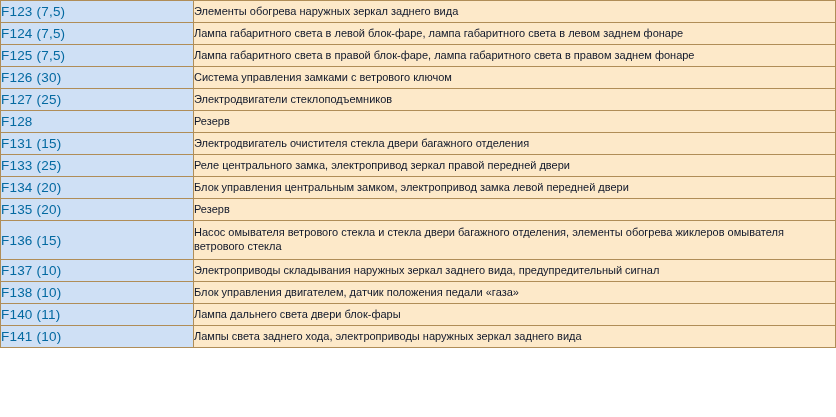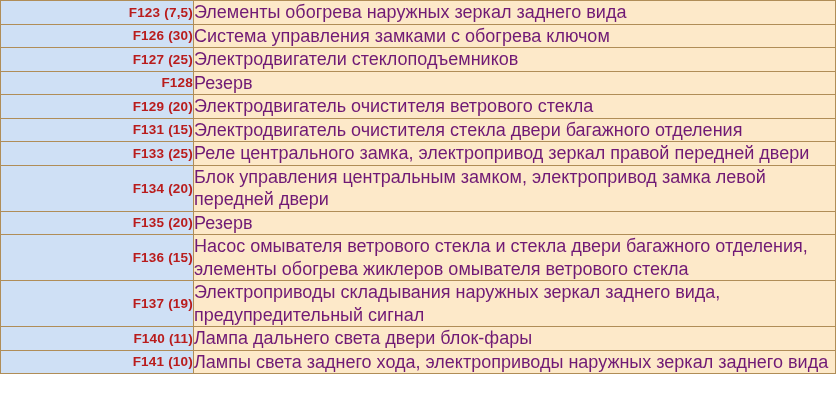--- a/index.html
+++ b/index.html
@@ -19,63 +19,67 @@
     table-layout: fixed;
   }
   table.fuse-table td {
     border: 1px solid #b08d57;
     padding: 0;
     vertical-align: middle;
   }
   td.fuse-id {
     width: 192px;
     background: #cfe0f5;
-    color: #b91c1c;
-    font-weight: bold;
+    color: #0369a1;
+    font-weight: normal;
     font-size: 13.5px;
-    text-align: right;
+    text-align: left;
     letter-spacing: 0.2px;
     height: 21px;
   }
   td.fuse-desc {
     background: #fde9c9;
-    color: #701a75;
-    font-size: 18px;
+    color: #0f172a;
+    font-size: 11px;
     padding: 1px 6px 2px 6px;
     line-height: 1.25;
   }
   tr.tall td.fuse-id,
   tr.tall td.fuse-desc {
     height: 38px;
   }
 </style>
 </head>
 <body>
 
 <table class="fuse-table">
   <tbody>
       <tr>
         <td class="fuse-id">F123 (7,5)</td>
         <td class="fuse-desc">Элементы обогрева наружных зеркал заднего вида</td>
       </tr>
       <tr>
+        <td class="fuse-id">F124 (7,5)</td>
+        <td class="fuse-desc">Лампа габаритного света в левой блок-фаре, лампа габаритного света в левом заднем фонаре</td>
+      </tr>
+      <tr>
+        <td class="fuse-id">F125 (7,5)</td>
+        <td class="fuse-desc">Лампа габаритного света в правой блок-фаре, лампа габаритного света в правом заднем фонаре</td>
+      </tr>
+      <tr>
         <td class="fuse-id">F126 (30)</td>
-        <td class="fuse-desc">Система управления замками с обогрева ключом</td>
+        <td class="fuse-desc">Система управления замками с ветрового ключом</td>
       </tr>
       <tr>
         <td class="fuse-id">F127 (25)</td>
         <td class="fuse-desc">Электродвигатели стеклоподъемников</td>
       </tr>
       <tr>
         <td class="fuse-id">F128</td>
         <td class="fuse-desc">Резерв</td>
-      </tr>
-      <tr>
-        <td class="fuse-id">F129 (20)</td>
-        <td class="fuse-desc">Электродвигатель очистителя ветрового стекла</td>
       </tr>
       <tr>
         <td class="fuse-id">F131 (15)</td>
         <td class="fuse-desc">Электродвигатель очистителя стекла двери багажного отделения</td>
       </tr>
       <tr>
         <td class="fuse-id">F133 (25)</td>
         <td class="fuse-desc">Реле центрального замка, электропривод зеркал правой передней двери</td>
       </tr>
       <tr>
@@ -84,22 +88,26 @@
       </tr>
       <tr>
         <td class="fuse-id">F135 (20)</td>
         <td class="fuse-desc">Резерв</td>
       </tr>
       <tr class="tall">
         <td class="fuse-id">F136 (15)</td>
         <td class="fuse-desc">Насос омывателя ветрового стекла и стекла двери багажного отделения, элементы обогрева жиклеров омывателя ветрового стекла</td>
       </tr>
       <tr>
-        <td class="fuse-id">F137 (19)</td>
+        <td class="fuse-id">F137 (10)</td>
         <td class="fuse-desc">Электроприводы складывания наружных зеркал заднего вида, предупредительный сигнал</td>
+      </tr>
+      <tr>
+        <td class="fuse-id">F138 (10)</td>
+        <td class="fuse-desc">Блок управления двигателем, датчик положения педали «газа»</td>
       </tr>
       <tr>
         <td class="fuse-id">F140 (11)</td>
         <td class="fuse-desc">Лампа дальнего света двери блок-фары</td>
       </tr>
       <tr>
         <td class="fuse-id">F141 (10)</td>
         <td class="fuse-desc">Лампы света заднего хода, электроприводы наружных зеркал заднего вида</td>
       </tr>
     </tbody>

